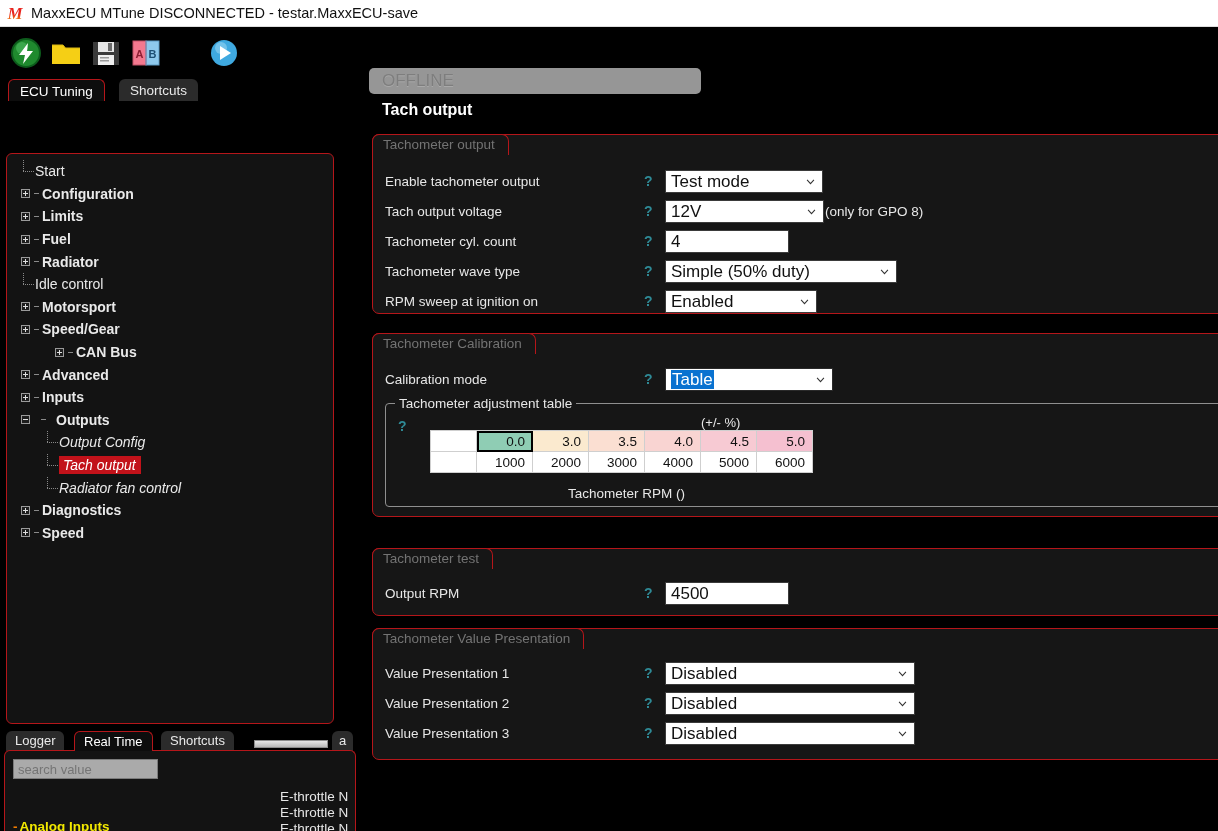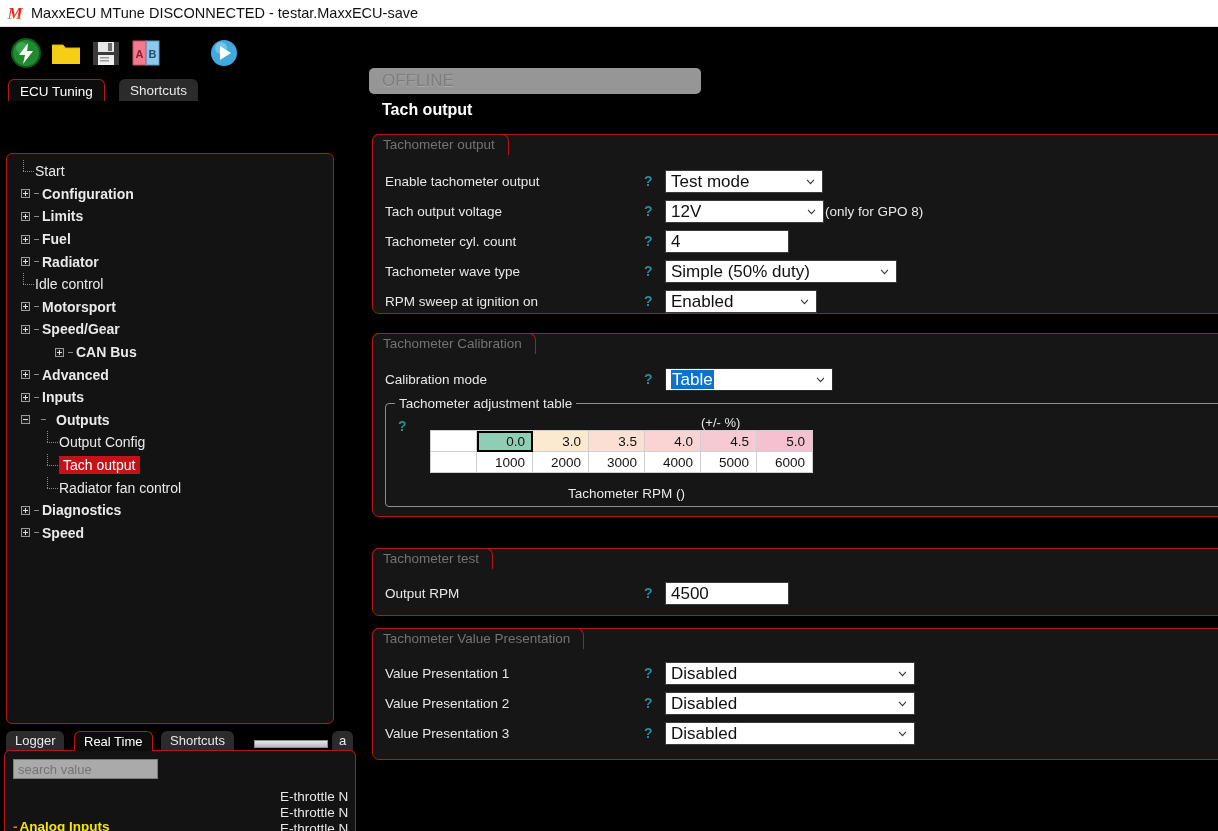--- a/index.html
+++ b/index.html
@@ -68,21 +68,21 @@
   .pm{
     width:9px;height:9px;border:1px solid #9a9a9a;background:#1d1d1d;
     position:relative;flex:none;margin-right:4px;
   }
   .pm:before{content:"";position:absolute;left:1px;top:3px;width:5px;height:1px;background:#e0e0e0;}
   .pm.plus:after{content:"";position:absolute;left:3px;top:1px;width:1px;height:5px;background:#e0e0e0;}
   .tick{ width:5px;height:1px;background:#8a8a8a;flex:none;margin-right:3px;}
   .lbl{ font-size:14px; color:#e9e9e9; }
   .lbl.bold{ font-weight:bold; }
   .lbl.sel{ background:#c2121a; color:#fff; padding:1px 5px 1px 4px; }
-  .node.child{ padding-left:38px; }
+  .node.child{ padding-left:38px;font-style:italic; }
 
   
   #logger{ position:absolute; left:0; top:652px; width:360px; height:152px; }
   #loggertabs{ position:relative; height:20px; margin-left:6px; }
   #loggertabs .tab{ height:20px; line-height:18px; font-size:13px; padding:1px 9px 0 9px;}
   #tabslider{
     position:absolute; bottom:3px; left:248px; width:74px; height:8px;
     background:linear-gradient(180deg,#e7e7e7,#b9b9b9); border:1px solid #8d8d8d;
     cursor:pointer;
   }

